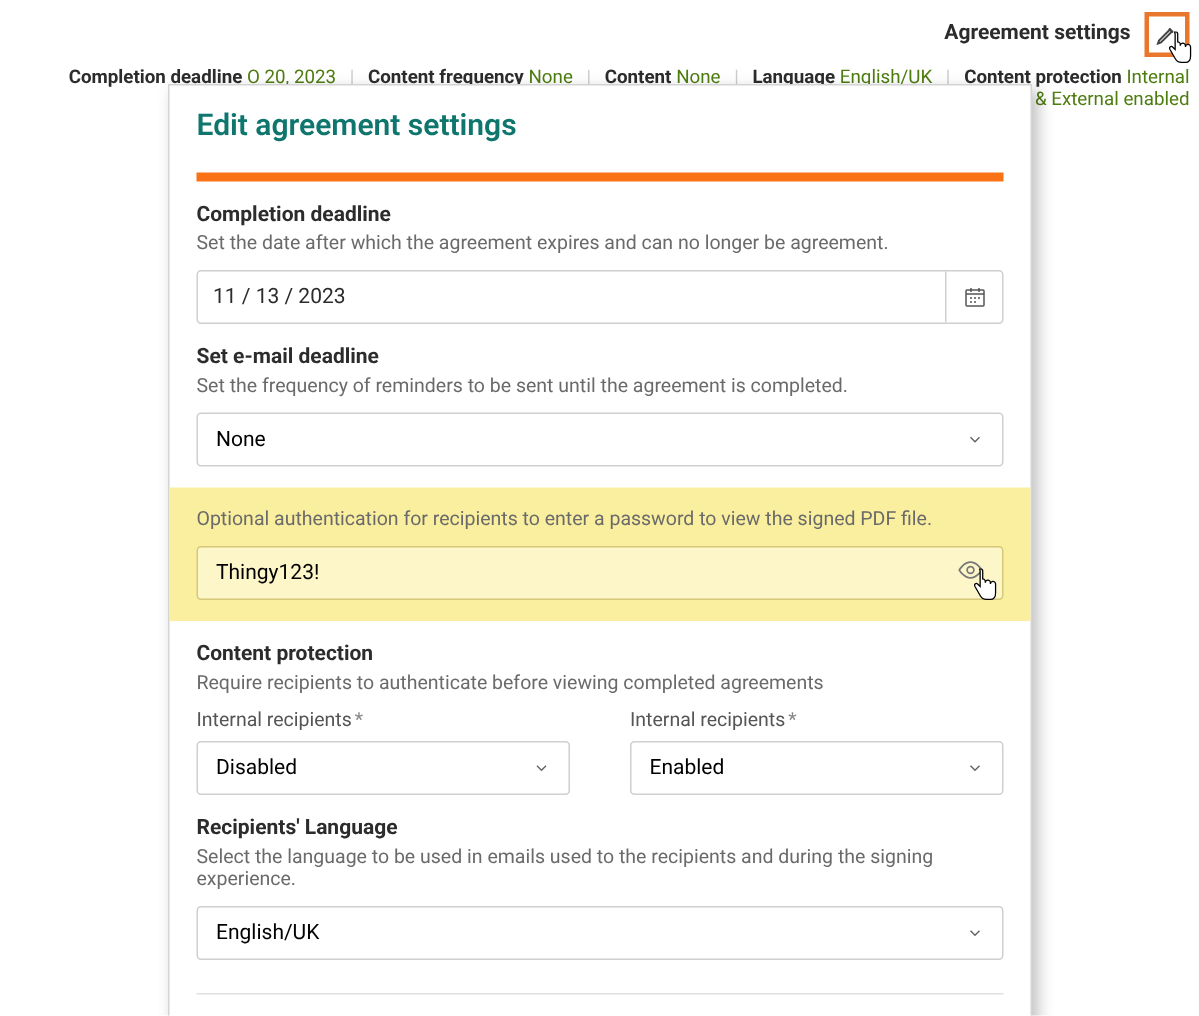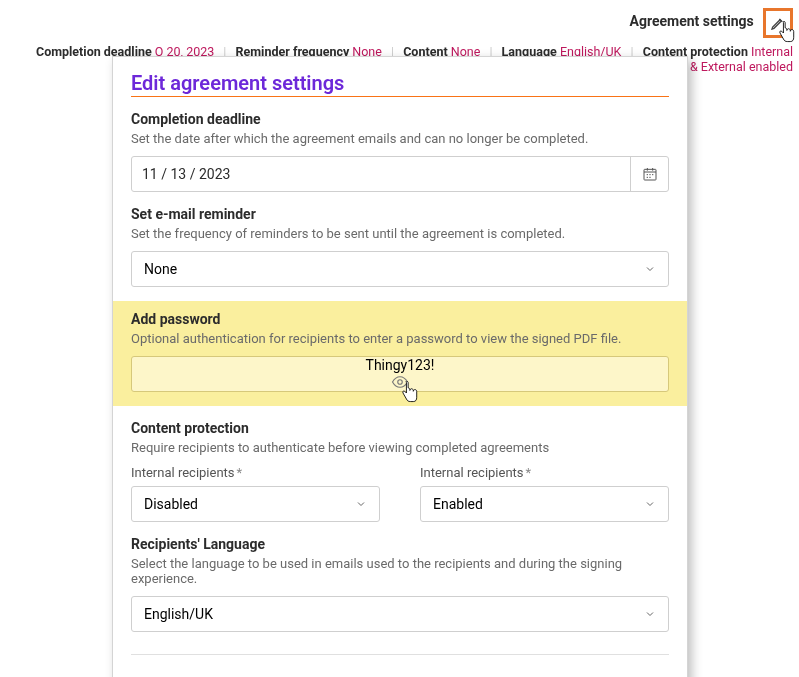--- a/index.html
+++ b/index.html
@@ -41,38 +41,38 @@
       width: 24px;
       height: 24px;
       pointer-events: none;
     }
     .header-meta {
       margin-top: 6px;
       font-size: 12.5px;
       color: #555;
     }
     .meta-label { font-weight: 700; color: #2c2c2c; }
-    .meta-value { color: #be185d; }
+    .meta-value { color: #4d7c0f; }
     .sep { color: #ccc; margin: 0 6px; }
     .modal {
       position: absolute;
       top: 56px;
       left: 112px;
       width: 576px;
       background: #fff;
       border: 1px solid #d4d4d4;
       box-shadow: 4px 4px 10px rgba(0,0,0,0.25);
       padding: 14px 18px 20px 18px;
     }
     .modal-title {
       font-size: 20px;
       font-weight: 600;
-      color: #6d28d9;
-      padding-bottom: 1px;
-      border-bottom: 1px solid #f97316;
+      color: #0f766e;
+      padding-bottom: 20px;
+      border-bottom: 6px solid #f97316;
     }
     .section { margin-top: 14px; }
     .section-h {
       font-size: 14px;
       font-weight: 700;
       color: #2c2c2c;
     }
     .section-desc {
       font-size: 13px;
       color: #6a6a6a;
@@ -116,21 +116,20 @@
       border: 1px solid #d6c87a;
       border-radius: 3px;
       background: #fdf6c9;
       display: flex;
       align-items: center;
       height: 36px;
       font-size: 14px;
       padding: 0 12px;
       justify-content: space-between;
       position: relative;
-      flex-direction: column;
     }
     .eye-wrap { position: relative; }
     .cursor2 {
       position: absolute;
       top: 8px; left: 6px;
     }
     .two-col {
       display: flex;
       gap: 40px;
       margin-top: 10px;
@@ -162,71 +161,70 @@
         <path d="M14 6l4 4"></path>
       </svg>
     <svg class="cursor-hand" style="top:10px;left:8px" width="22" height="26" viewBox="0 0 24 28">
         <path d="M9 2v12l-2-2c-1-1-3 0-2 2l4 7c1 2 2 3 5 3h3c3 0 4-2 4-5v-7c0-1-1-2-2-2s-2 1-2 2v-1c0-1-1-2-2-2s-2 1-2 2v-1c0-1-1-2-2-2V2c0-1-1-2-2-2S9 1 9 2z" fill="#fff" stroke="#000" stroke-width="1"></path>
       </svg>
   </span>
   <div class="header-meta">
     <span class="meta-label">Completion deadline</span>
     <span class="meta-value">O       20, 2023</span>
     <span class="sep">|</span>
-    <span class="meta-label">Reminder frequency</span>
+    <span class="meta-label">Content frequency</span>
     <span class="meta-value">None</span>
     <span class="sep">|</span>
     <span class="meta-label">Content</span>
     <span class="meta-value">None</span>
     <span class="sep">|</span>
     <span class="meta-label">Language</span>
     <span class="meta-value">English/UK</span>
     <span class="sep">|</span>
     <span class="meta-label">Content protection</span>
     <span class="meta-value">Internal disabled &amp; External enabled</span>
   </div>
 </div>
 
 <div class="modal">
   <div class="modal-title">Edit agreement settings</div>
 
   <div class="section">
     <div class="section-h">Completion deadline</div>
-    <div class="section-desc">Set the date after which the agreement emails and can no longer be completed.</div>
+    <div class="section-desc">Set the date after which the agreement expires and can no longer be agreement.</div>
     <div class="field date">
       <span class="date-text">11 / 13 / 2023</span>
       <span class="cal-btn">
         <svg width="16" height="16" viewBox="0 0 24 24" fill="none" stroke="#555" stroke-width="1.5">
             <rect x="3" y="5" width="18" height="16" rx="1"></rect>
             <line x1="3" y1="9" x2="21" y2="9"></line>
             <line x1="8" y1="3" x2="8" y2="7"></line>
             <line x1="16" y1="3" x2="16" y2="7"></line>
             <line x1="7" y1="13" x2="9" y2="13"></line>
             <line x1="11" y1="13" x2="13" y2="13"></line>
             <line x1="15" y1="13" x2="17" y2="13"></line>
             <line x1="7" y1="17" x2="9" y2="17"></line>
             <line x1="11" y1="17" x2="13" y2="17"></line>
           </svg>
       </span>
     </div>
   </div>
 
   <div class="section">
-    <div class="section-h">Set e-mail reminder</div>
+    <div class="section-h">Set e-mail deadline</div>
     <div class="section-desc">Set the frequency of reminders to be sent until the agreement is completed.</div>
     <div class="field select">
       <span>None</span>
       <svg class="chev" viewBox="0 0 24 24" fill="none" stroke="#666" stroke-width="2">
           <polyline points="6 9 12 15 18 9"></polyline>
         </svg>
     </div>
   </div>
 
   <div class="highlight-block">
-    <div class="section-h">Add password</div>
     <div class="section-desc">Optional authentication for recipients to enter a password to view the signed PDF file.</div>
     <div class="pw-field">
       <span>Thingy123!</span>
       <span class="eye-wrap">
         <svg width="18" height="18" viewBox="0 0 24 24" fill="none" stroke="#777" stroke-width="1.5">
             <path d="M2 12s4-7 10-7 10 7 10 7-4 7-10 7S2 12 2 12z"></path>
             <circle cx="12" cy="12" r="3"></circle>
           </svg>
         <svg class="cursor-hand cursor2" width="22" height="26" viewBox="0 0 24 28">
             <path d="M9 2v12l-2-2c-1-1-3 0-2 2l4 7c1 2 2 3 5 3h3c3 0 4-2 4-5v-7c0-1-1-2-2-2s-2 1-2 2v-1c0-1-1-2-2-2s-2 1-2 2v-1c0-1-1-2-2-2V2c0-1-1-2-2-2S9 1 9 2z" fill="#fff" stroke="#000" stroke-width="1"></path>

